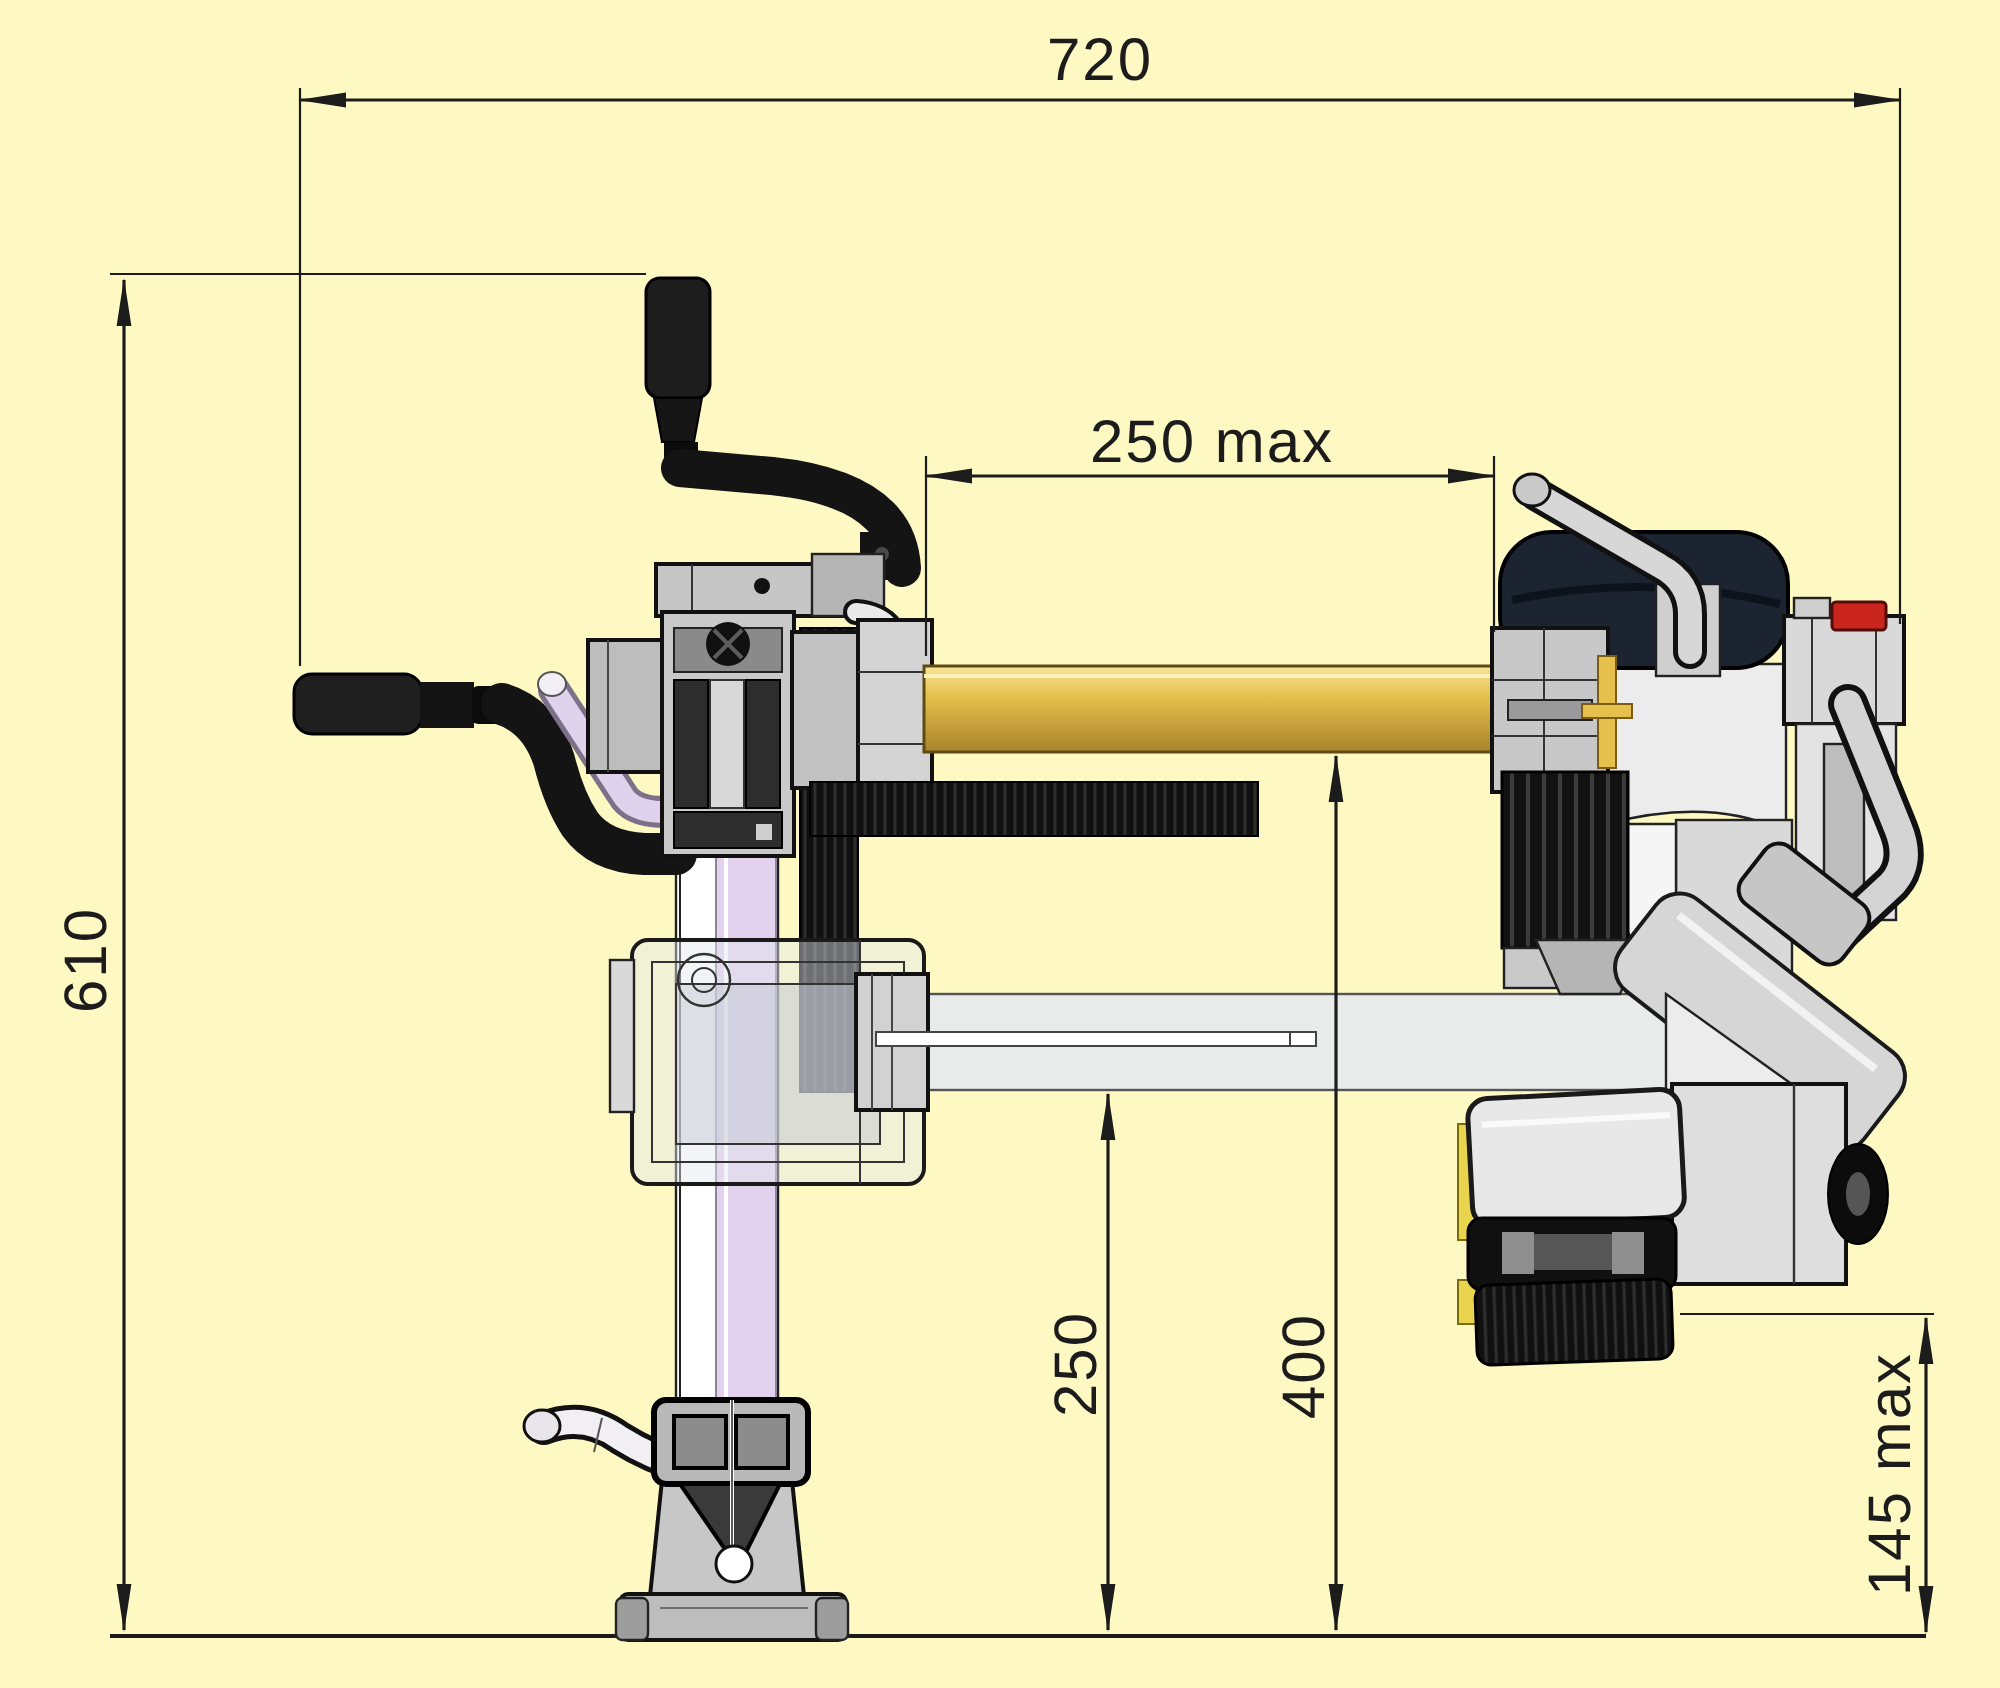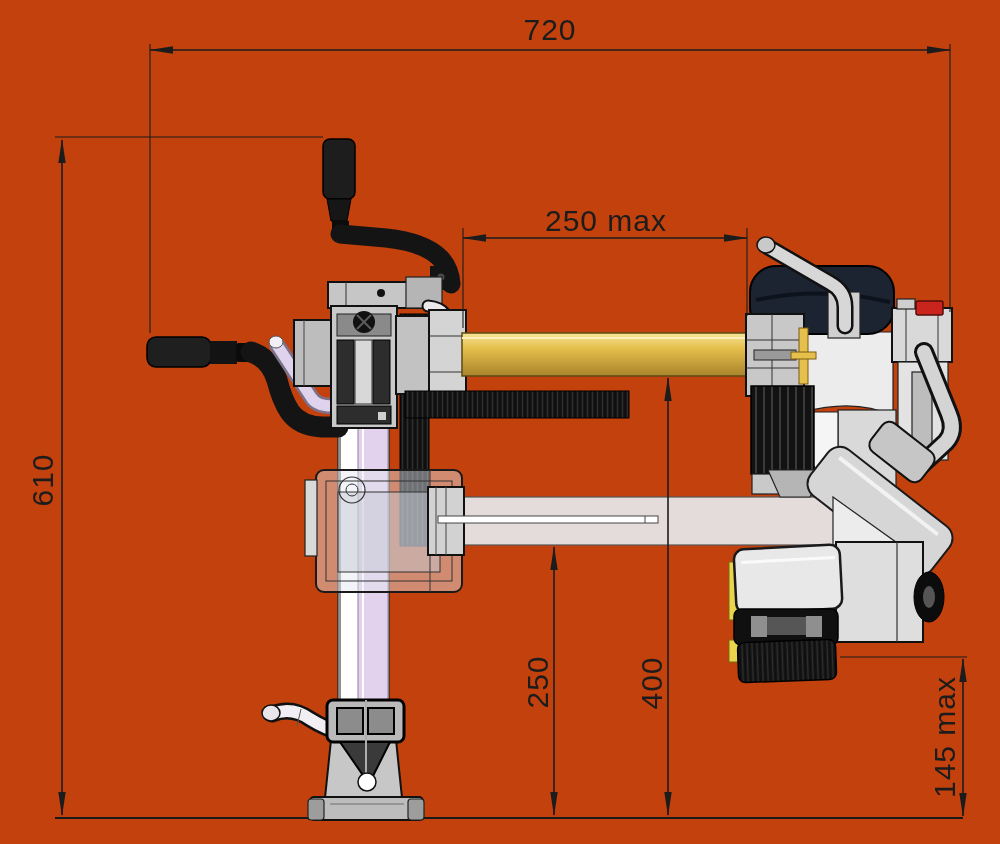--- a/index.html
+++ b/index.html
@@ -1,16 +1,16 @@
 <!DOCTYPE html>
 <html><head>
 <meta charset="utf-8">
 <style>
   html,body{margin:0;padding:0;background:#ffffff;}
-  .stage{position:relative;width:1000px;height:844px;background:#c2410c;overflow:hidden;
+  .stage{position:relative;width:1000px;height:844px;background:#fef9c3;overflow:hidden;
          font-family:"Liberation Sans", sans-serif;}
   svg{position:absolute;left:0;top:0;}
   text.dim{font-family:"Liberation Sans", sans-serif;font-size:30px;fill:#1c1c1c;letter-spacing:1px;}
   .thin{stroke:#1c1c1c;stroke-width:1.1;fill:none;}
   .dimline{stroke:#1c1c1c;stroke-width:1.6;fill:none;}
   .ol{stroke:#111;stroke-width:2;}
   .ol1{stroke:#222;stroke-width:1.2;}
 </style>
 </head>
 <body>

